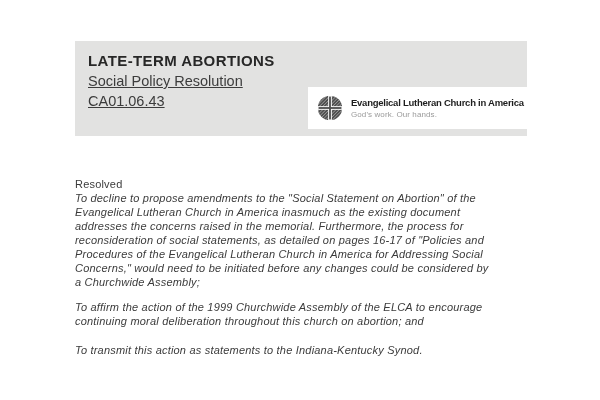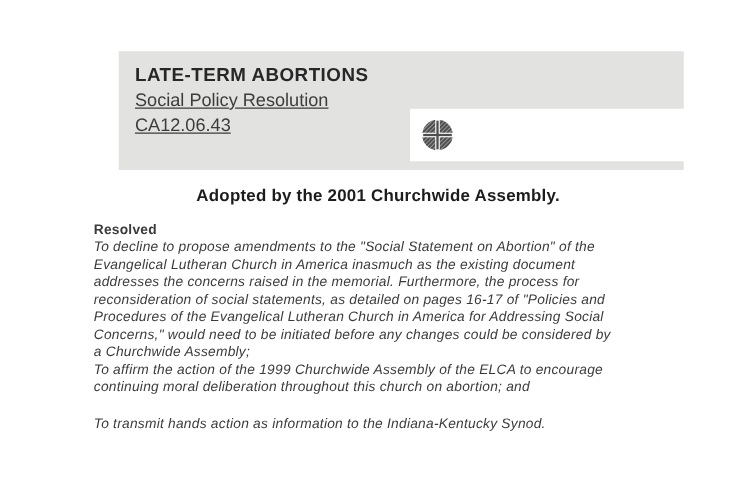--- a/index.html
+++ b/index.html
@@ -14,21 +14,20 @@
     overflow: hidden;
   }
 
   .header-box {
     position: absolute;
     left: 75px;
     top: 41px;
     width: 452px;
     height: 95px;
     background: #e2e2e1;
-    margin-left: 20px;
   }
   .header-text {
     position: absolute;
     left: 13px;
     top: 9px;
   }
   .title {
     font-size: 15px;
     font-weight: bold;
     color: #272727;
@@ -89,63 +88,66 @@
   .body-text {
     position: absolute;
     left: 75px;
     top: 177px;
     width: 470px;
     font-size: 11px;
     line-height: 14px;
     color: #3b3b3b;
     letter-spacing: 0.2px;
   }
-  .resolved { font-weight: bold; }
+  .resolved { font-weight: normal; }
   .para { white-space: pre-line; font-style: italic; }
-  .para-2 { }
+  .para-2 { margin-top: 11px; }
   .para-3 { margin-top: 15px; }
 </style>
 </head>
 <body>
 
 <div class="page">
 
   <div class="header-box">
     <div class="header-text">
       <div class="title">LATE-TERM ABORTIONS</div>
       <div class="subtitle">Social Policy Resolution</div>
-      <div class="doc-number">CA12.06.43</div>
+      <div class="doc-number">CA01.06.43</div>
     </div>
 
     <div class="logo-box">
       <svg class="emblem" viewBox="0 0 100 100" aria-hidden="true">
         <defs>
           <pattern id="hatch" width="9" height="9" patternUnits="userSpaceOnUse" patternTransform="rotate(45)">
             <rect width="9" height="9" fill="#4e4e4e"></rect>
             <line x1="0" y1="0" x2="0" y2="9" stroke="#d8d8d8" stroke-width="3.2"></line>
           </pattern>
         </defs>
         <circle cx="50" cy="50" r="47" fill="url(#hatch)"></circle>
         <rect x="43" y="0" width="14" height="100" fill="#ffffff"></rect>
         <rect x="0" y="43" width="100" height="14" fill="#ffffff"></rect>
         <rect x="46.5" y="6" width="7" height="88" fill="#4e4e4e"></rect>
         <rect x="6" y="46.5" width="88" height="7" fill="#4e4e4e"></rect>
       </svg>
+      <div class="logo-text">
+        <div class="org-name">Evangelical Lutheran Church in America</div>
+        <div class="tagline">God's work. Our hands.</div>
+      </div>
     </div>
   </div>
 
-  <div class="adopted">Adopted by the 2001 Churchwide Assembly.</div>
 
   <div class="body-text">
     <div class="resolved">Resolved</div>
     <div class="para para-1">To decline to propose amendments to the "Social Statement on Abortion" of the
 Evangelical Lutheran Church in America inasmuch as the existing document
 addresses the concerns raised in the memorial. Furthermore, the process for
 reconsideration of social statements, as detailed on pages 16-17 of "Policies and
 Procedures of the Evangelical Lutheran Church in America for Addressing Social
 Concerns," would need to be initiated before any changes could be considered by
 a Churchwide Assembly;</div>
     <div class="para para-2">To affirm the action of the 1999 Churchwide Assembly of the ELCA to encourage
 continuing moral deliberation throughout this church on abortion; and</div>
-    <div class="para para-3">To transmit hands action as information to the Indiana-Kentucky Synod.</div>
+    <div class="para para-3">To transmit this action as statements to the Indiana-Kentucky Synod.</div>
   </div>
 
 </div>
 
 </body></html>

